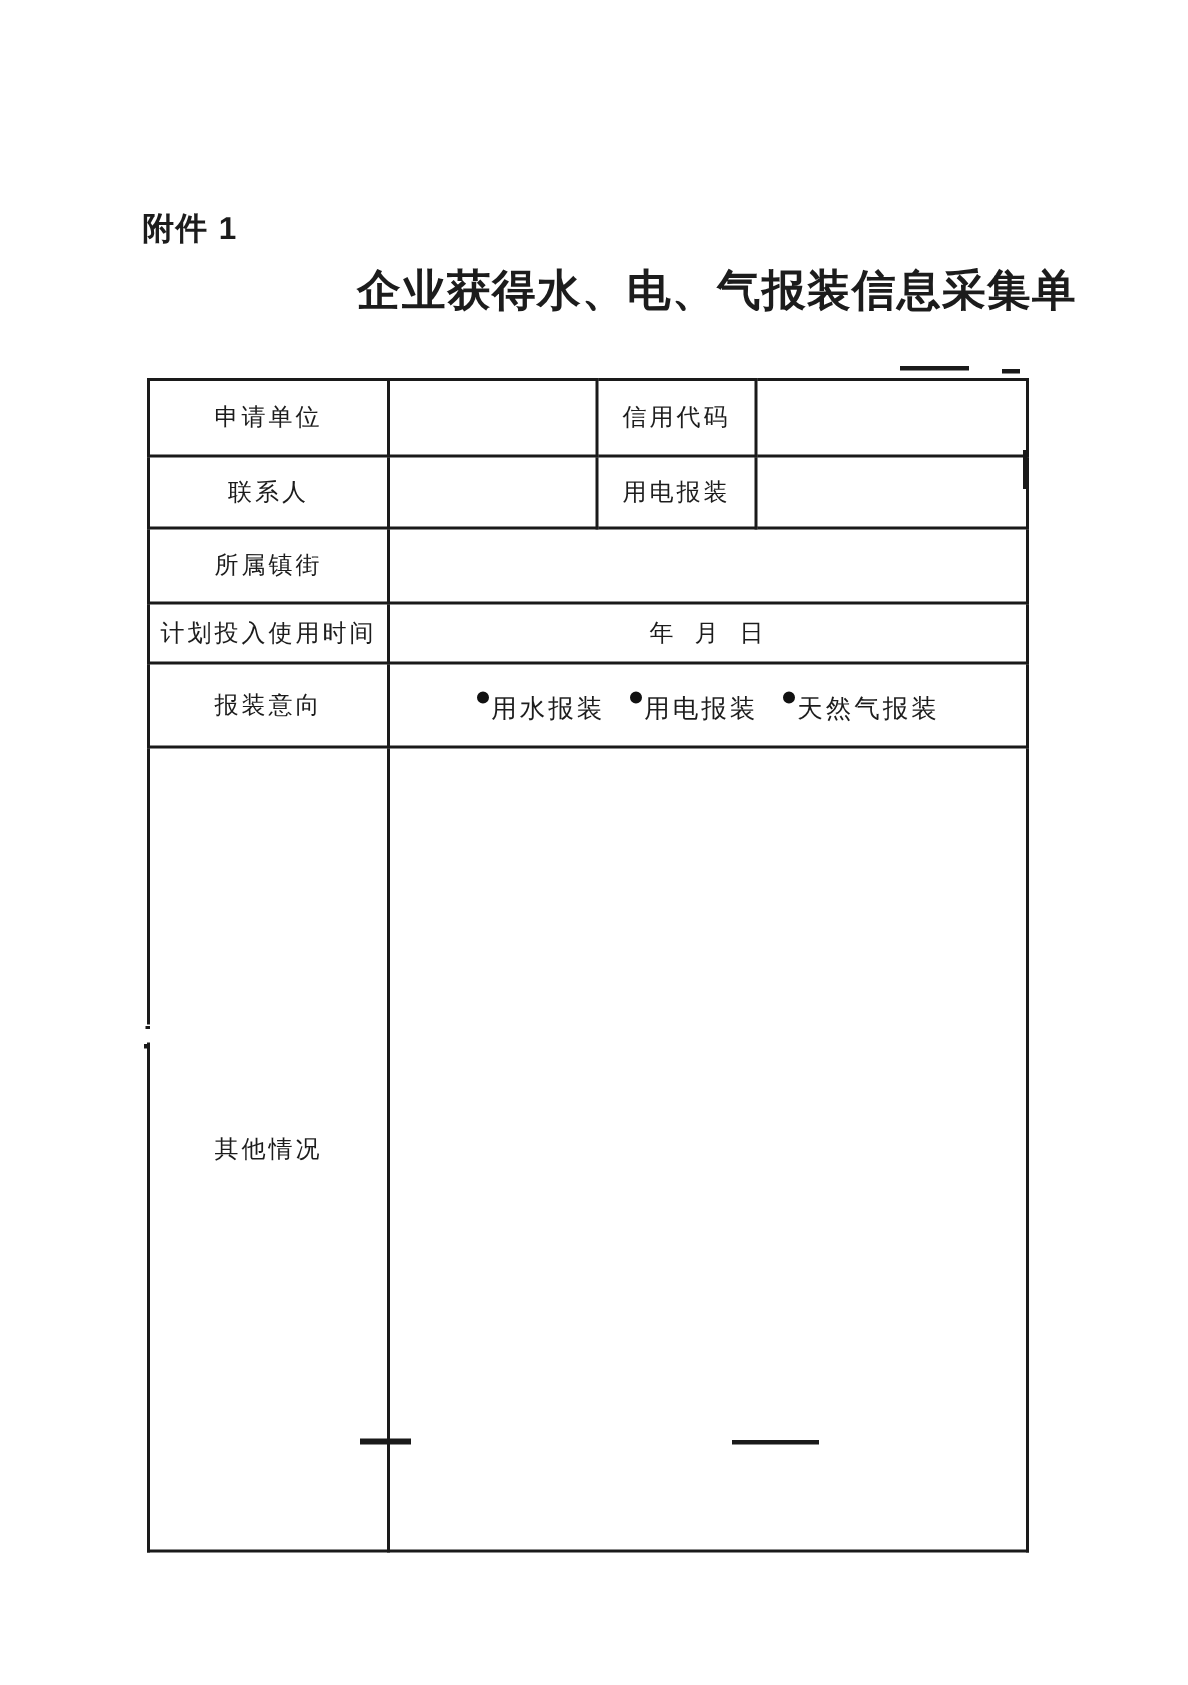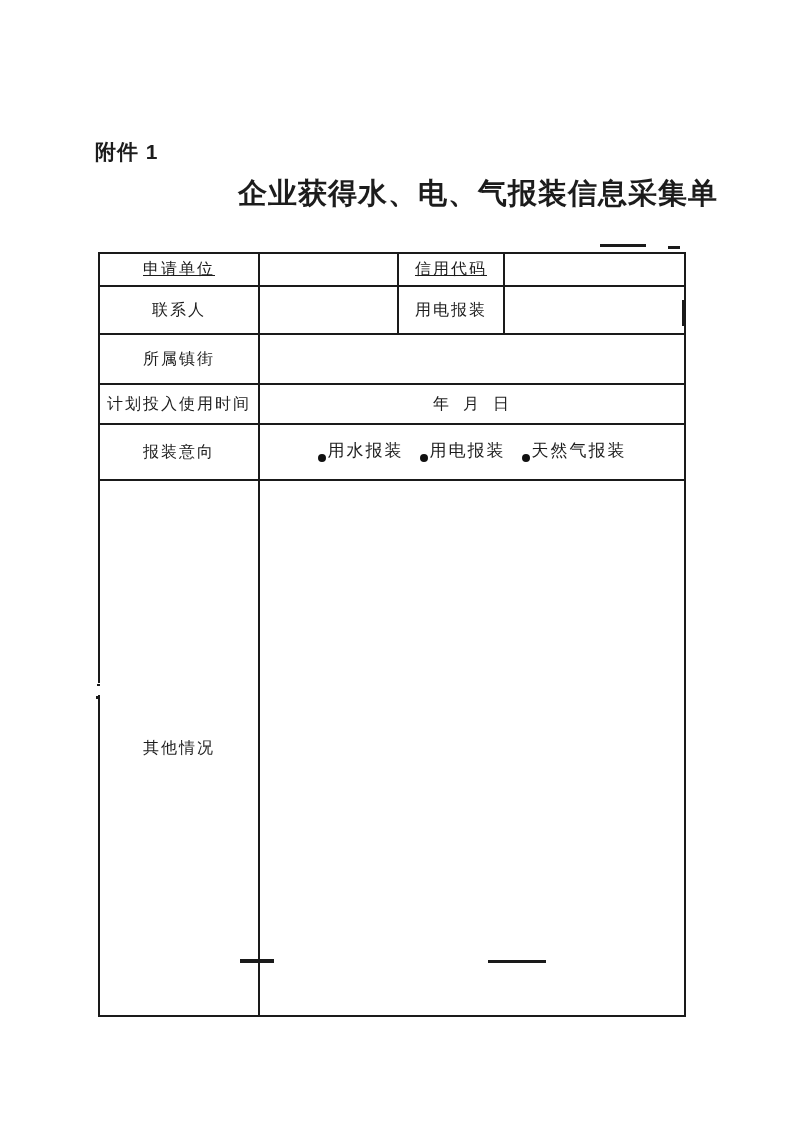--- a/index.html
+++ b/index.html
@@ -38,35 +38,35 @@
   }
   table.form-table td {
     border: 2px solid #1a1a1a;
     text-align: center;
     vertical-align: middle;
     font-size: 16px;
     letter-spacing: 2px;
     padding: 0;
   }
   td.label-cell { font-weight: normal; }
-  .r1 { height: 33px; text-decoration: underline; }
+  .r1 { height: 51px; }
   .r2 { height: 48px; }
   .r3 { height: 50px; padding-left: 44px; }
   .r4 { height: 40px; }
   .r5 { height: 56px; }
   .r6 { height: 536px; }
   .date-value { white-space: pre; letter-spacing: 3px; font-size: 16px; }
   .options-cell { letter-spacing: 2px; }
   .options-wrap {
     display: inline-flex;
     align-items: center;
     gap: 16px;
     font-size: 17px;
   }
-  .option-item { display: inline-flex; align-items: flex-end; gap: 2px; }
+  .option-item { display: inline-flex; align-items: flex-start; gap: 2px; }
   .radio-dot {
     display: inline-block;
     width: 6px; height: 6px;
     border: 4px solid #111111;
     border-radius: 50%;
     background: #ffffff;
     flex: 0 0 auto;
   }
   
   .artifact { position: absolute; background: #1a1a1a; }

